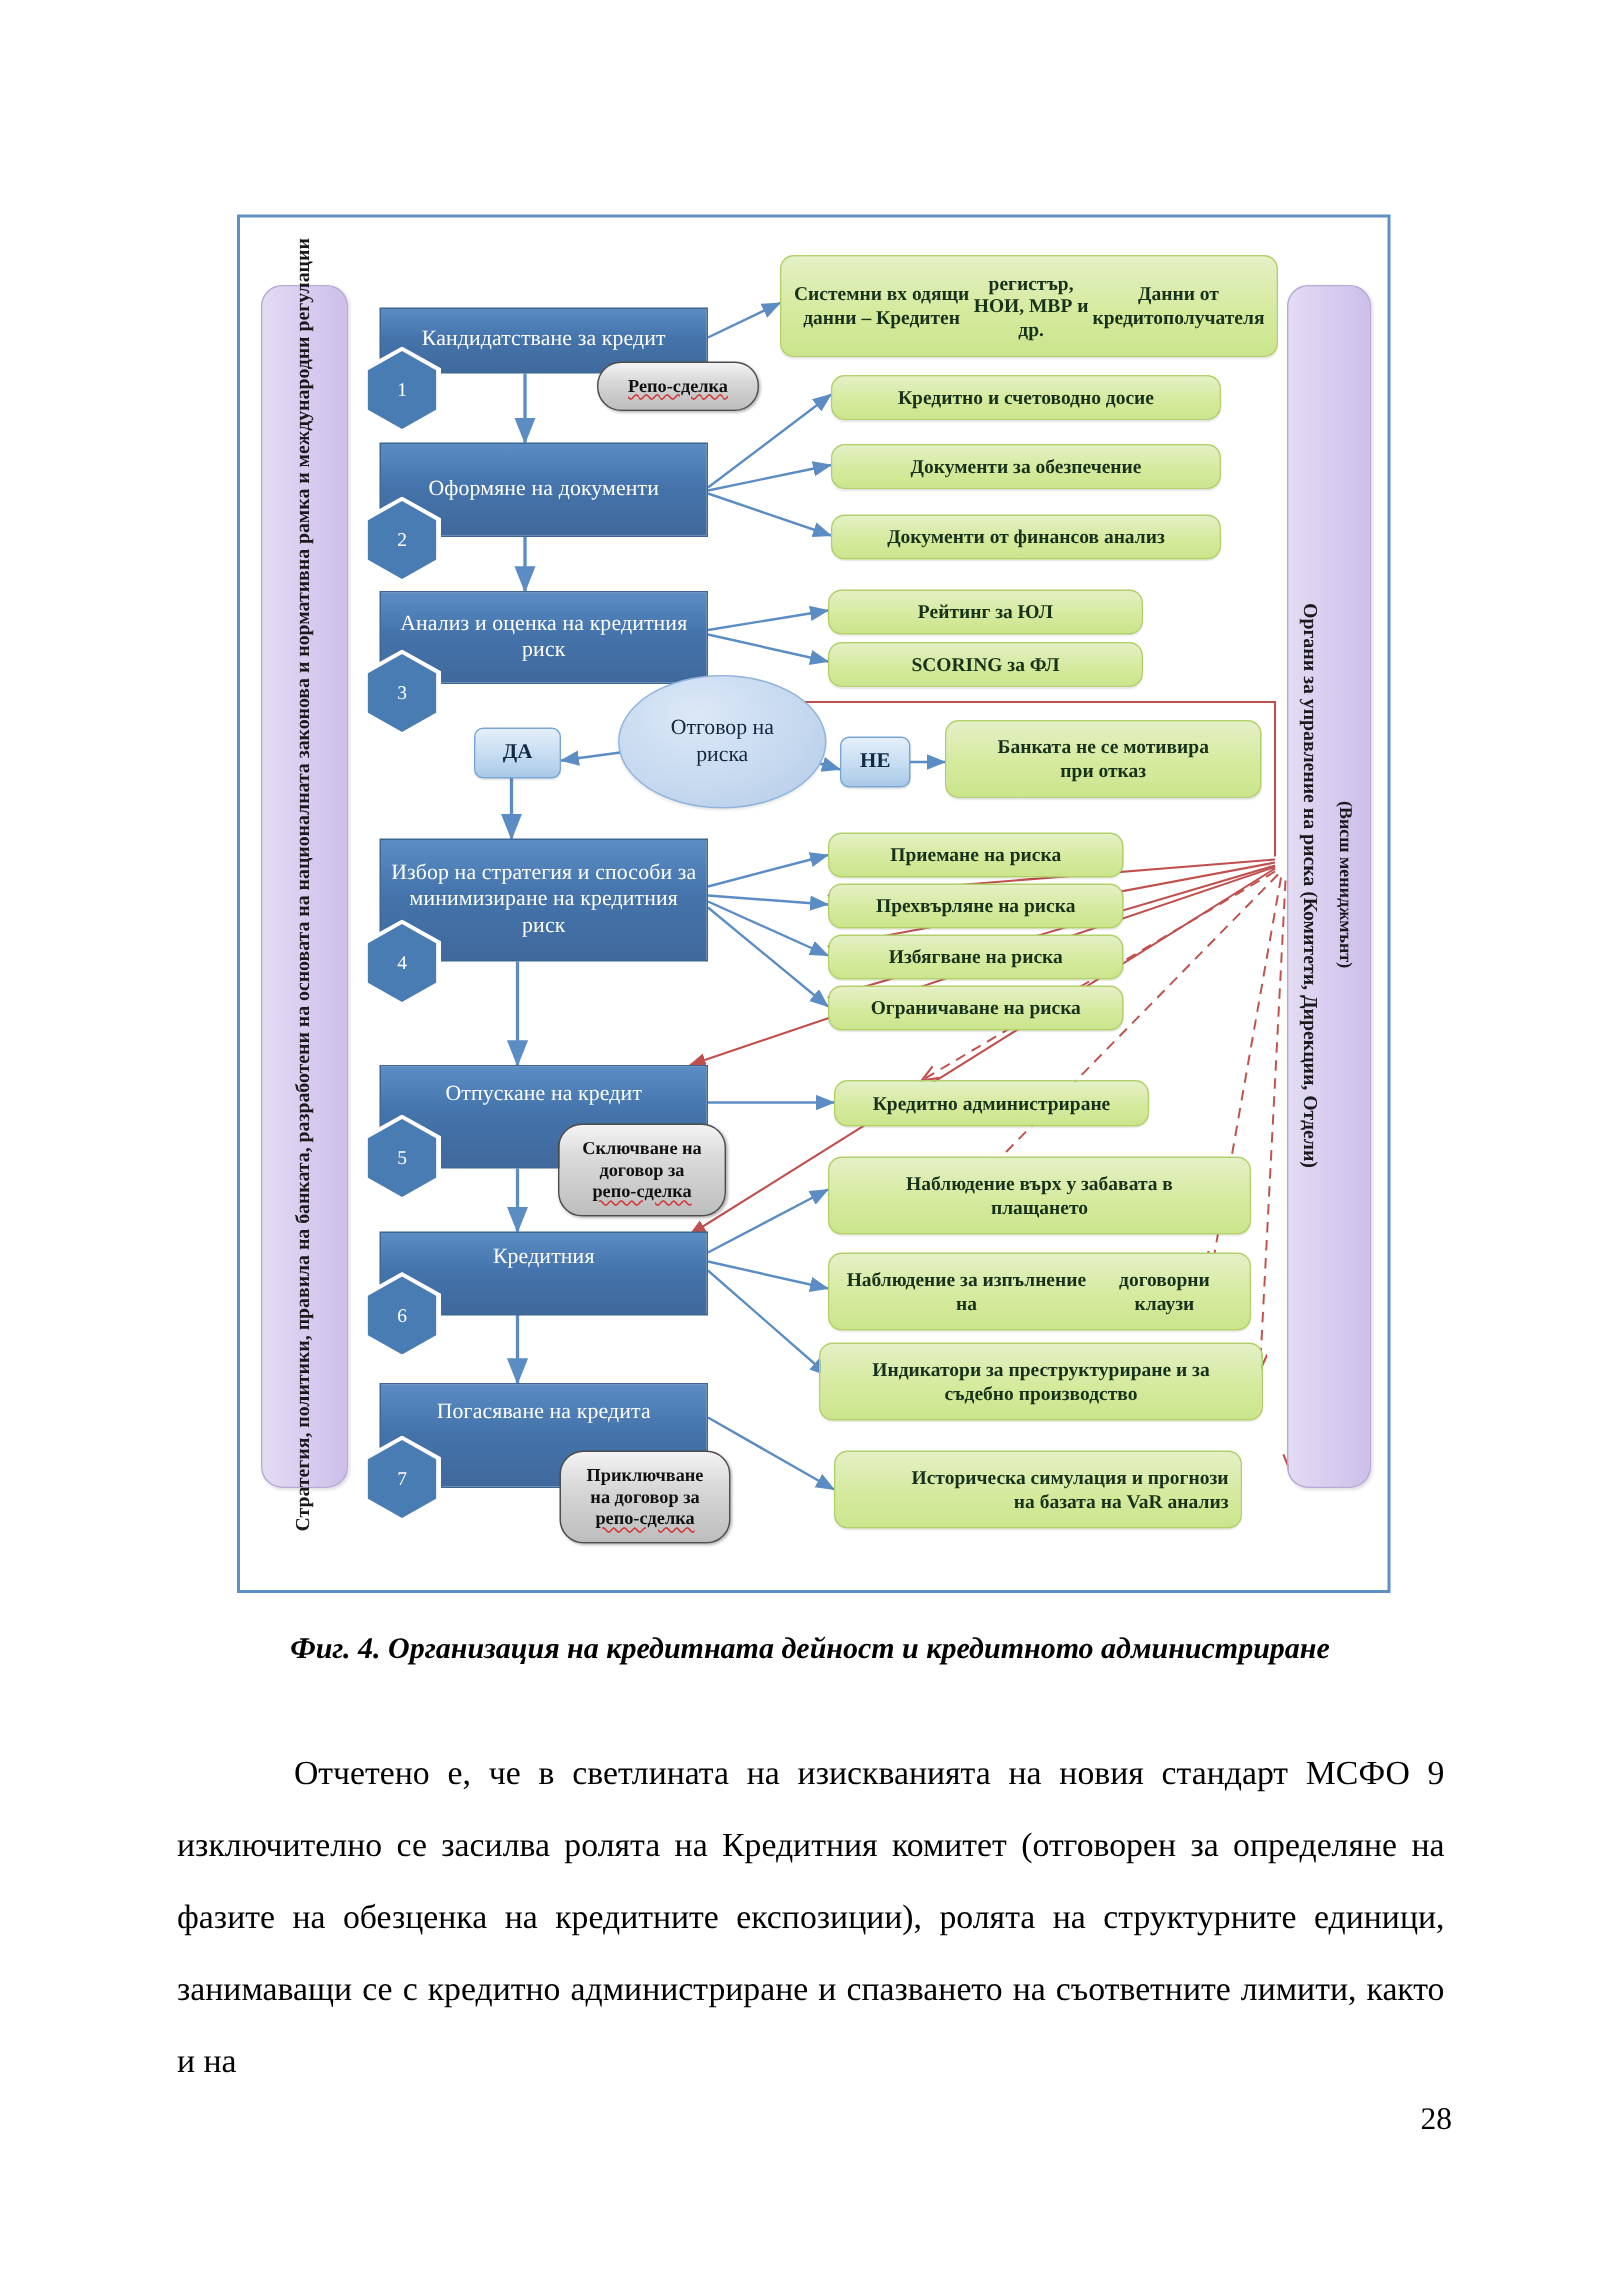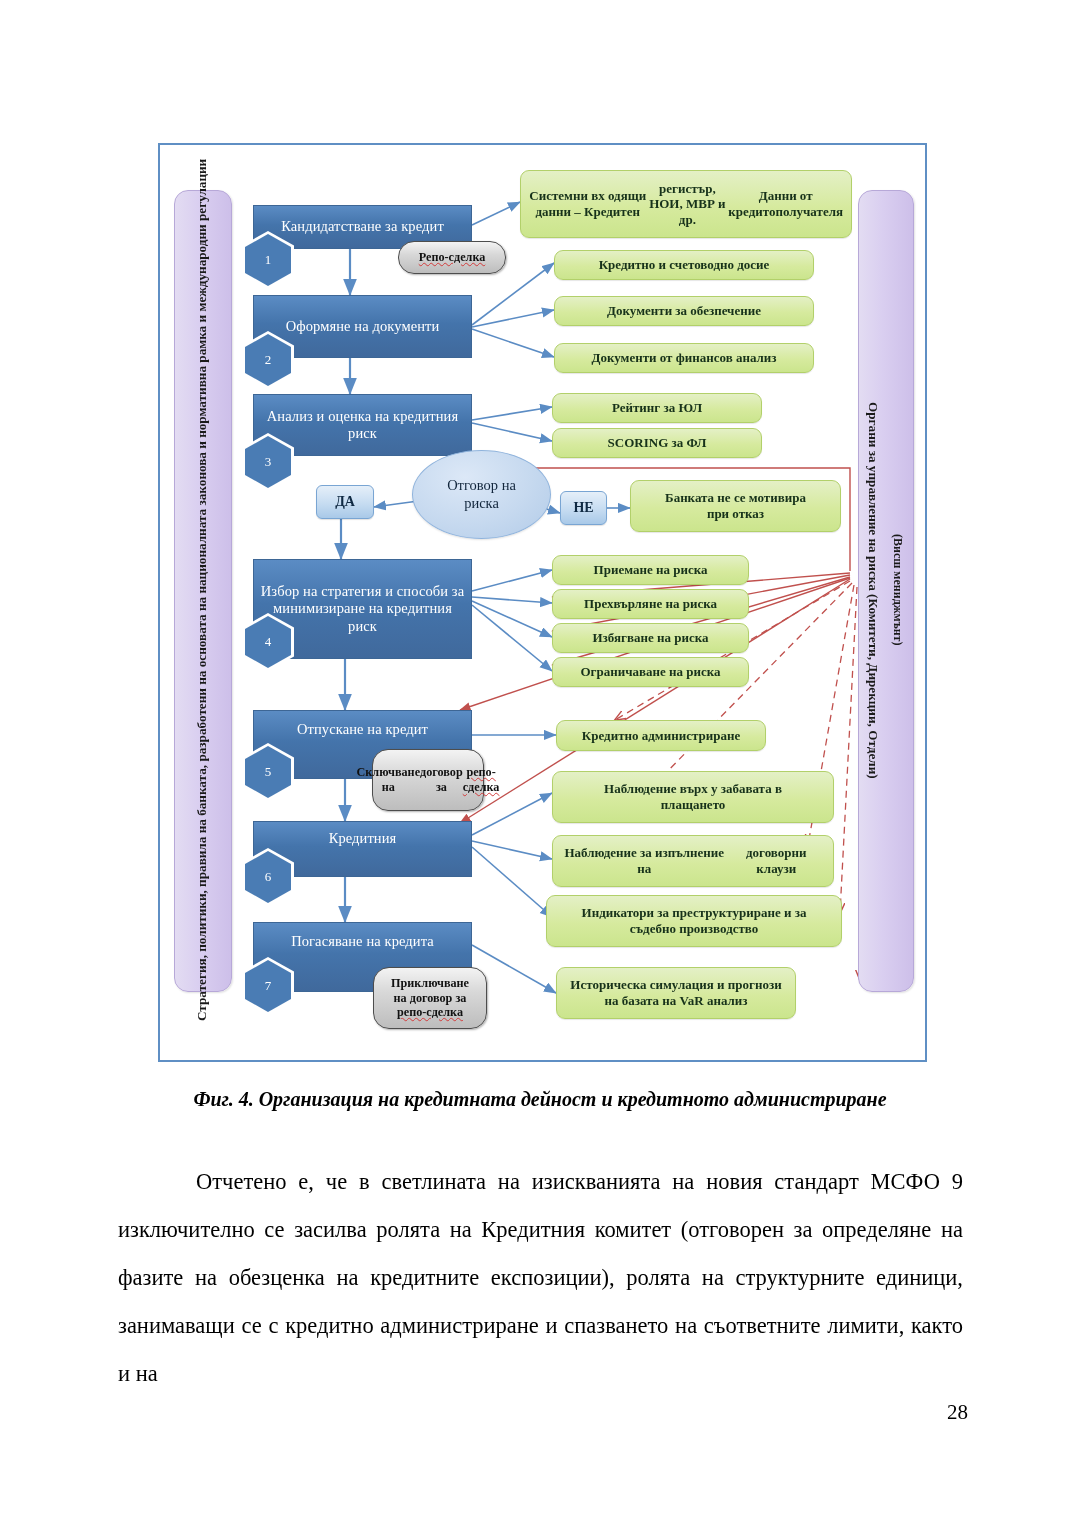--- a/index.html
+++ b/index.html
@@ -227,21 +227,21 @@
     <div class="lilac-panel" style="position:absolute;left:698px;top:45px;width:54px;height:800px;"></div>
     <div class="vert-text down" style="left:700px;top:45px;width:26px;height:800px;">Органи за управление на риска (Комитети, Дирекции, Отдели)</div>
     <div class="vert-text down" style="left:724px;top:45px;width:26px;height:800px;font-size:12px;">(Висш мениджмънт)</div>
 
     <div class="node blue-box" style="left:93px;top:150px;width:219px;height:63px;">Оформяне на документи</div>
 
     <div class="node blue-box" style="left:93px;top:60px;width:219px;height:44px;">Кандидатстване  за кредит</div>
 
     <div class="node blue-box" style="left:93px;top:249px;width:219px;height:62px;">Анализ и оценка на кредитния риск</div>
 
-    <div class="node blue-box" style="left:93px;top:414px;width:219px;height:100px;">Избор на стратегия и способи за минимизиране на кредитния риск</div>
+    <div class="node blue-box" style="left:93px;top:414px;width:219px;height:82px;">Избор на стратегия и способи за минимизиране на кредитния риск</div>
 
     <div class="node blue-box" style="left:93px;top:565px;width:219px;height:69px;align-items:flex-start;padding-top:10px;">Отпускане на кредит</div>
 
     <div class="node blue-box" style="left:93px;top:676px;width:219px;height:56px;align-items:flex-start;padding-top:8px;">Кредитния</div>
 
     <div class="node blue-box" style="left:93px;top:777px;width:219px;height:70px;align-items:flex-start;padding-top:10px;">Погасяване на кредита</div>
 
     <div class="hex-wrap" style="left:82px;top:86px;"></div>
     <div class="hexagon" style="left:85px;top:89px;">1</div>
 
@@ -260,21 +260,21 @@
     <div class="hex-wrap" style="left:82px;top:703px;"></div>
     <div class="hexagon" style="left:85px;top:706px;">6</div>
 
     <div class="hex-wrap" style="left:82px;top:812px;"></div>
     <div class="hexagon" style="left:85px;top:815px;">7</div>
 
     <div class="node grey-box" style="left:238px;top:96px;width:108px;height:33px;">
       <span class="underline-red">Репо-сделка</span>
     </div>
 
-    <div class="node grey-box" style="left:212px;top:604px;width:112px;height:62px;flex-direction:row;">
+    <div class="node grey-box" style="left:212px;top:604px;width:112px;height:62px;flex-direction:column;">
       <span>Сключване на</span>
       <span>договор за</span>
       <span class="underline-red">репо-сделка</span>
     </div>
 
     <div class="node grey-box" style="left:213px;top:822px;width:114px;height:62px;flex-direction:column;">
       <span>Приключване</span>
       <span>на договор за</span>
       <span class="underline-red">репо-сделка</span>
     </div>
@@ -326,21 +326,21 @@
     <div class="node green-box" style="left:392px;top:690px;width:282px;height:52px;flex-direction:row;">
       <span>Наблюдение за изпълнение на</span>
       <span>договорни клаузи</span>
     </div>
 
     <div class="node green-box" style="left:386px;top:750px;width:296px;height:52px;flex-direction:column;">
       <span>Индикатори за преструктуриране и за</span>
       <span>съдебно производство</span>
     </div>
 
-    <div class="node green-box" style="left:396px;top:822px;width:240px;height:52px;flex-direction:column;">
+    <div class="node green-box" style="left:396px;top:822px;width:272px;height:52px;flex-direction:column;align-items:flex-end;">
       <span>Историческа симулация и прогнози</span>
       <span>на базата на VaR анализ</span>
     </div>
 
   </div>
 </div>
 
 <div class="caption">Фиг. 4. Организация на кредитната дейност и кредитното администриране</div>
 <div class="bodytext">Отчетено е, че в светлината на изискванията на новия стандарт МСФО 9 изключително се засилва ролята на Кредитния комитет (отговорен за определяне на фазите на обезценка на кредитните експозиции), ролята на структурните единици, занимаващи се с кредитно администриране и спазването на съответните лимити, както и на</div>
 <div class="pageno">28</div>

